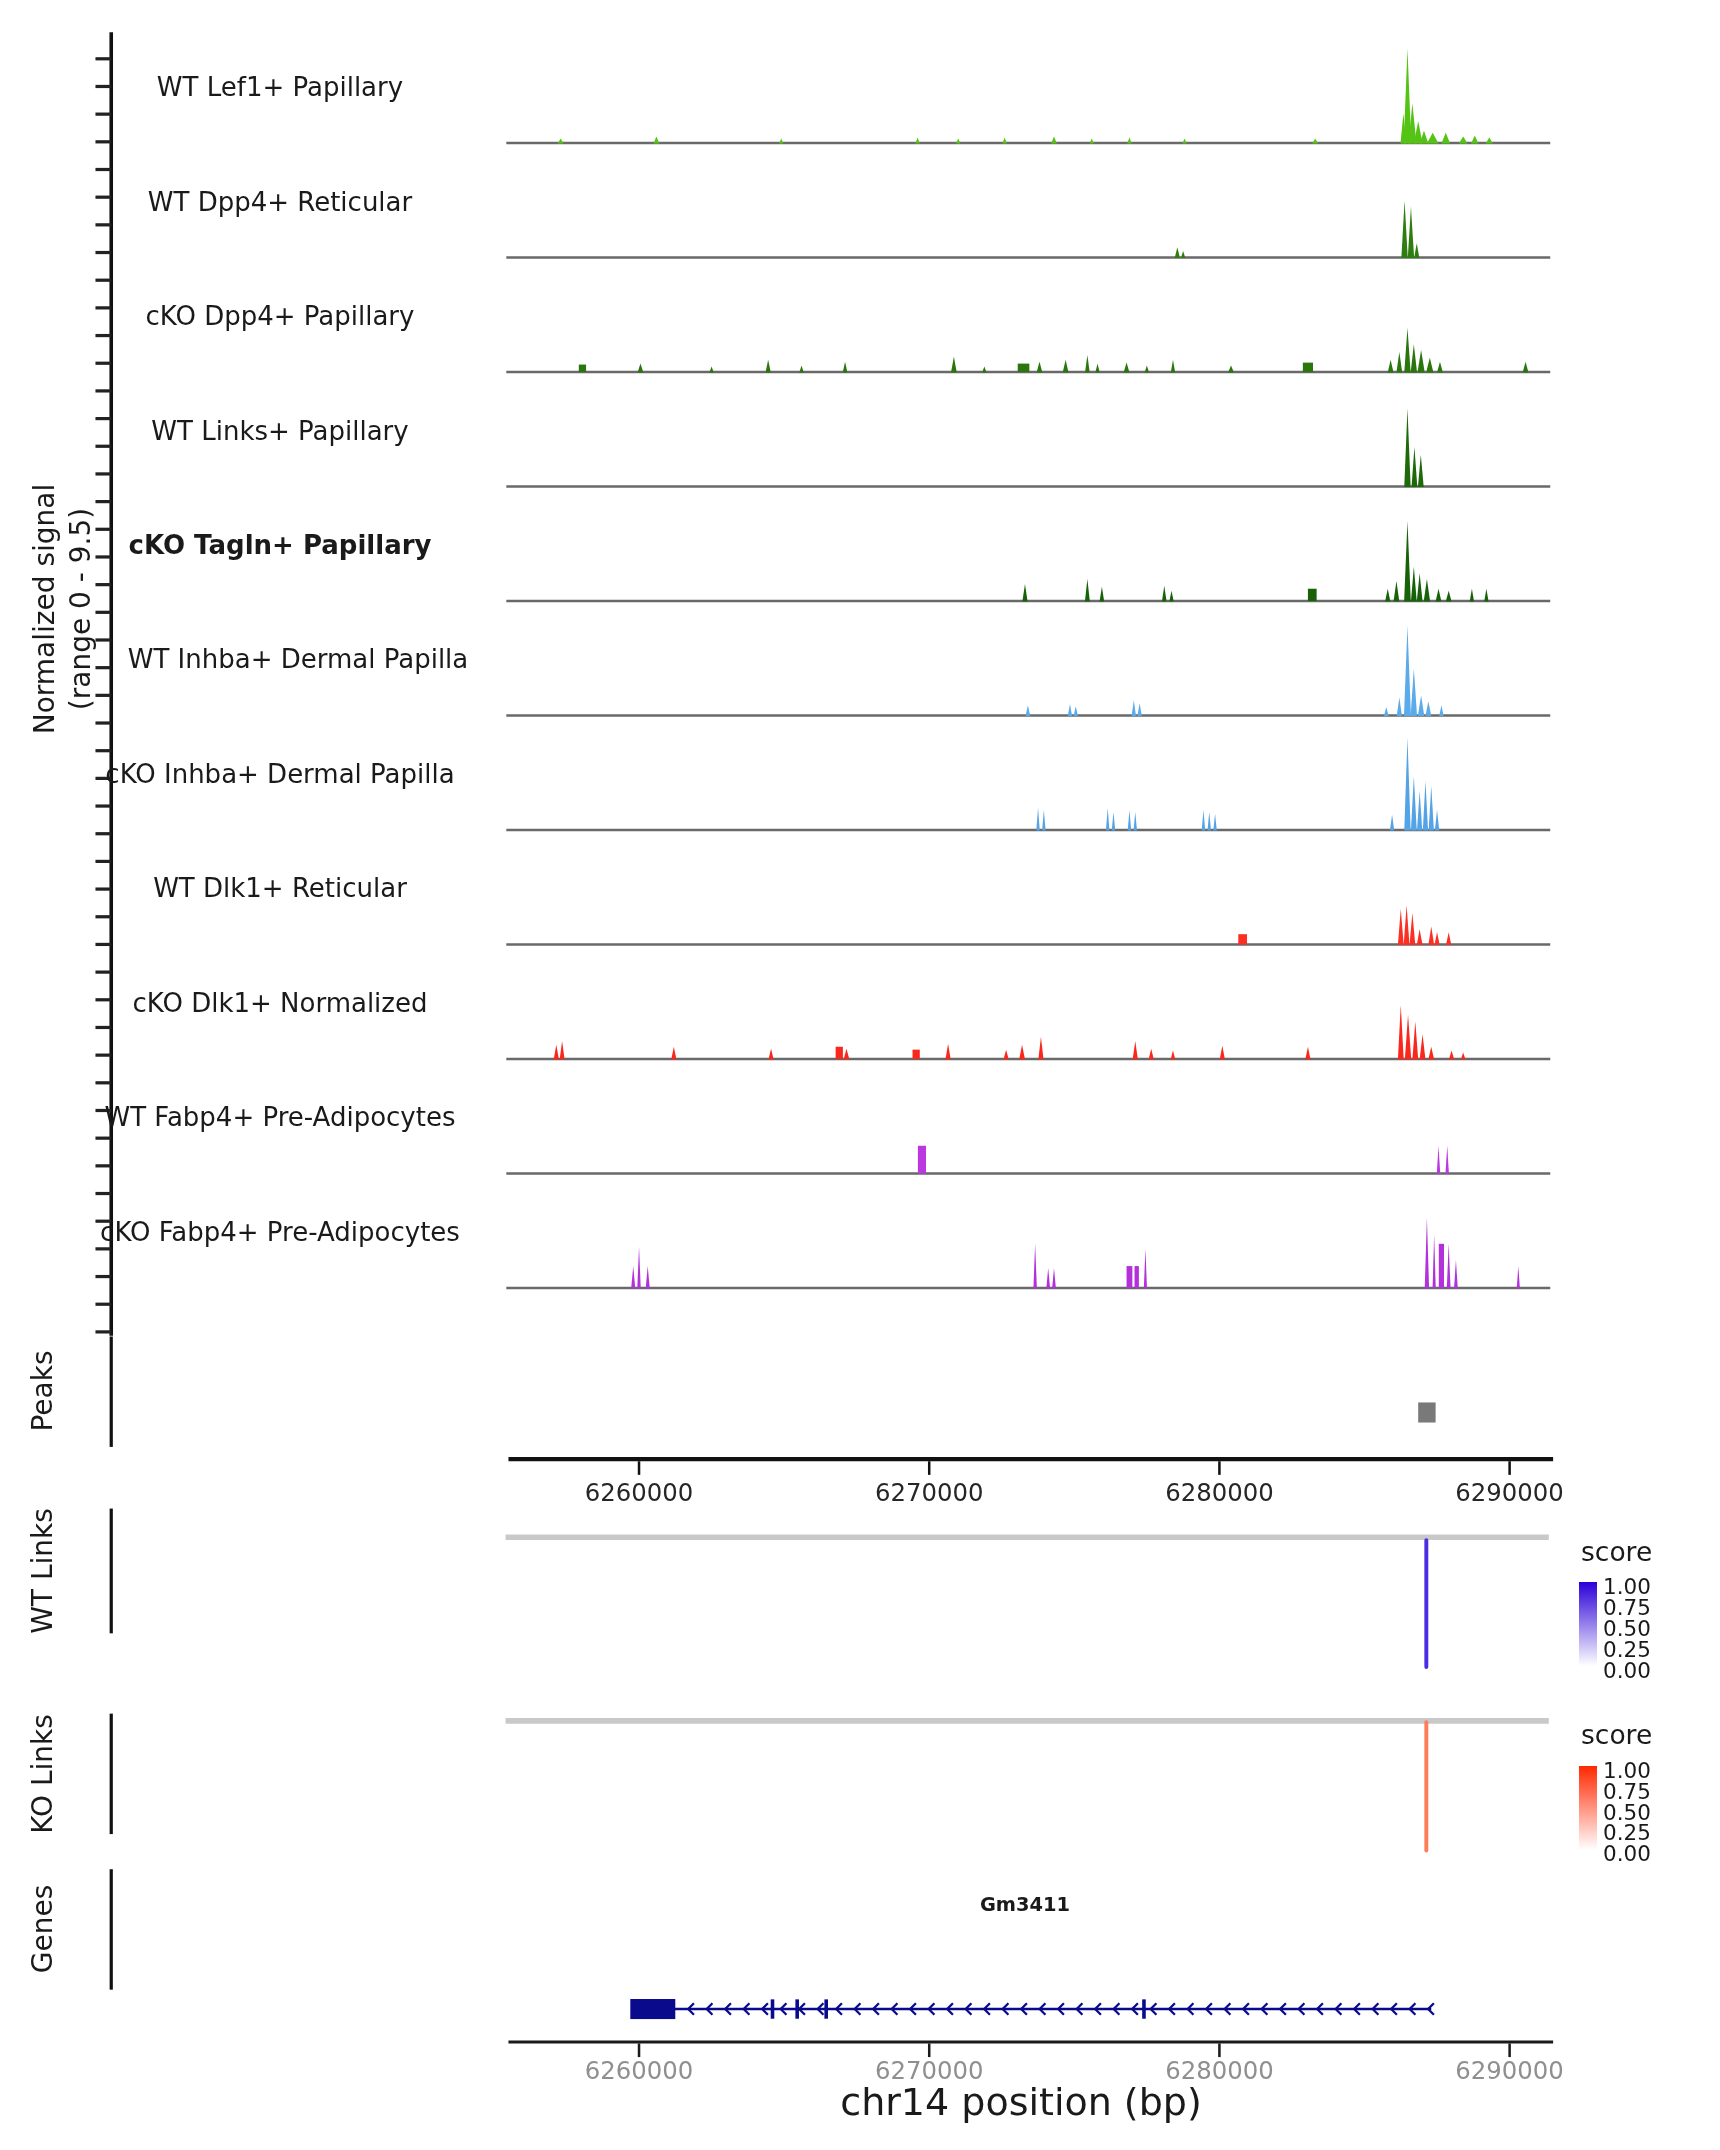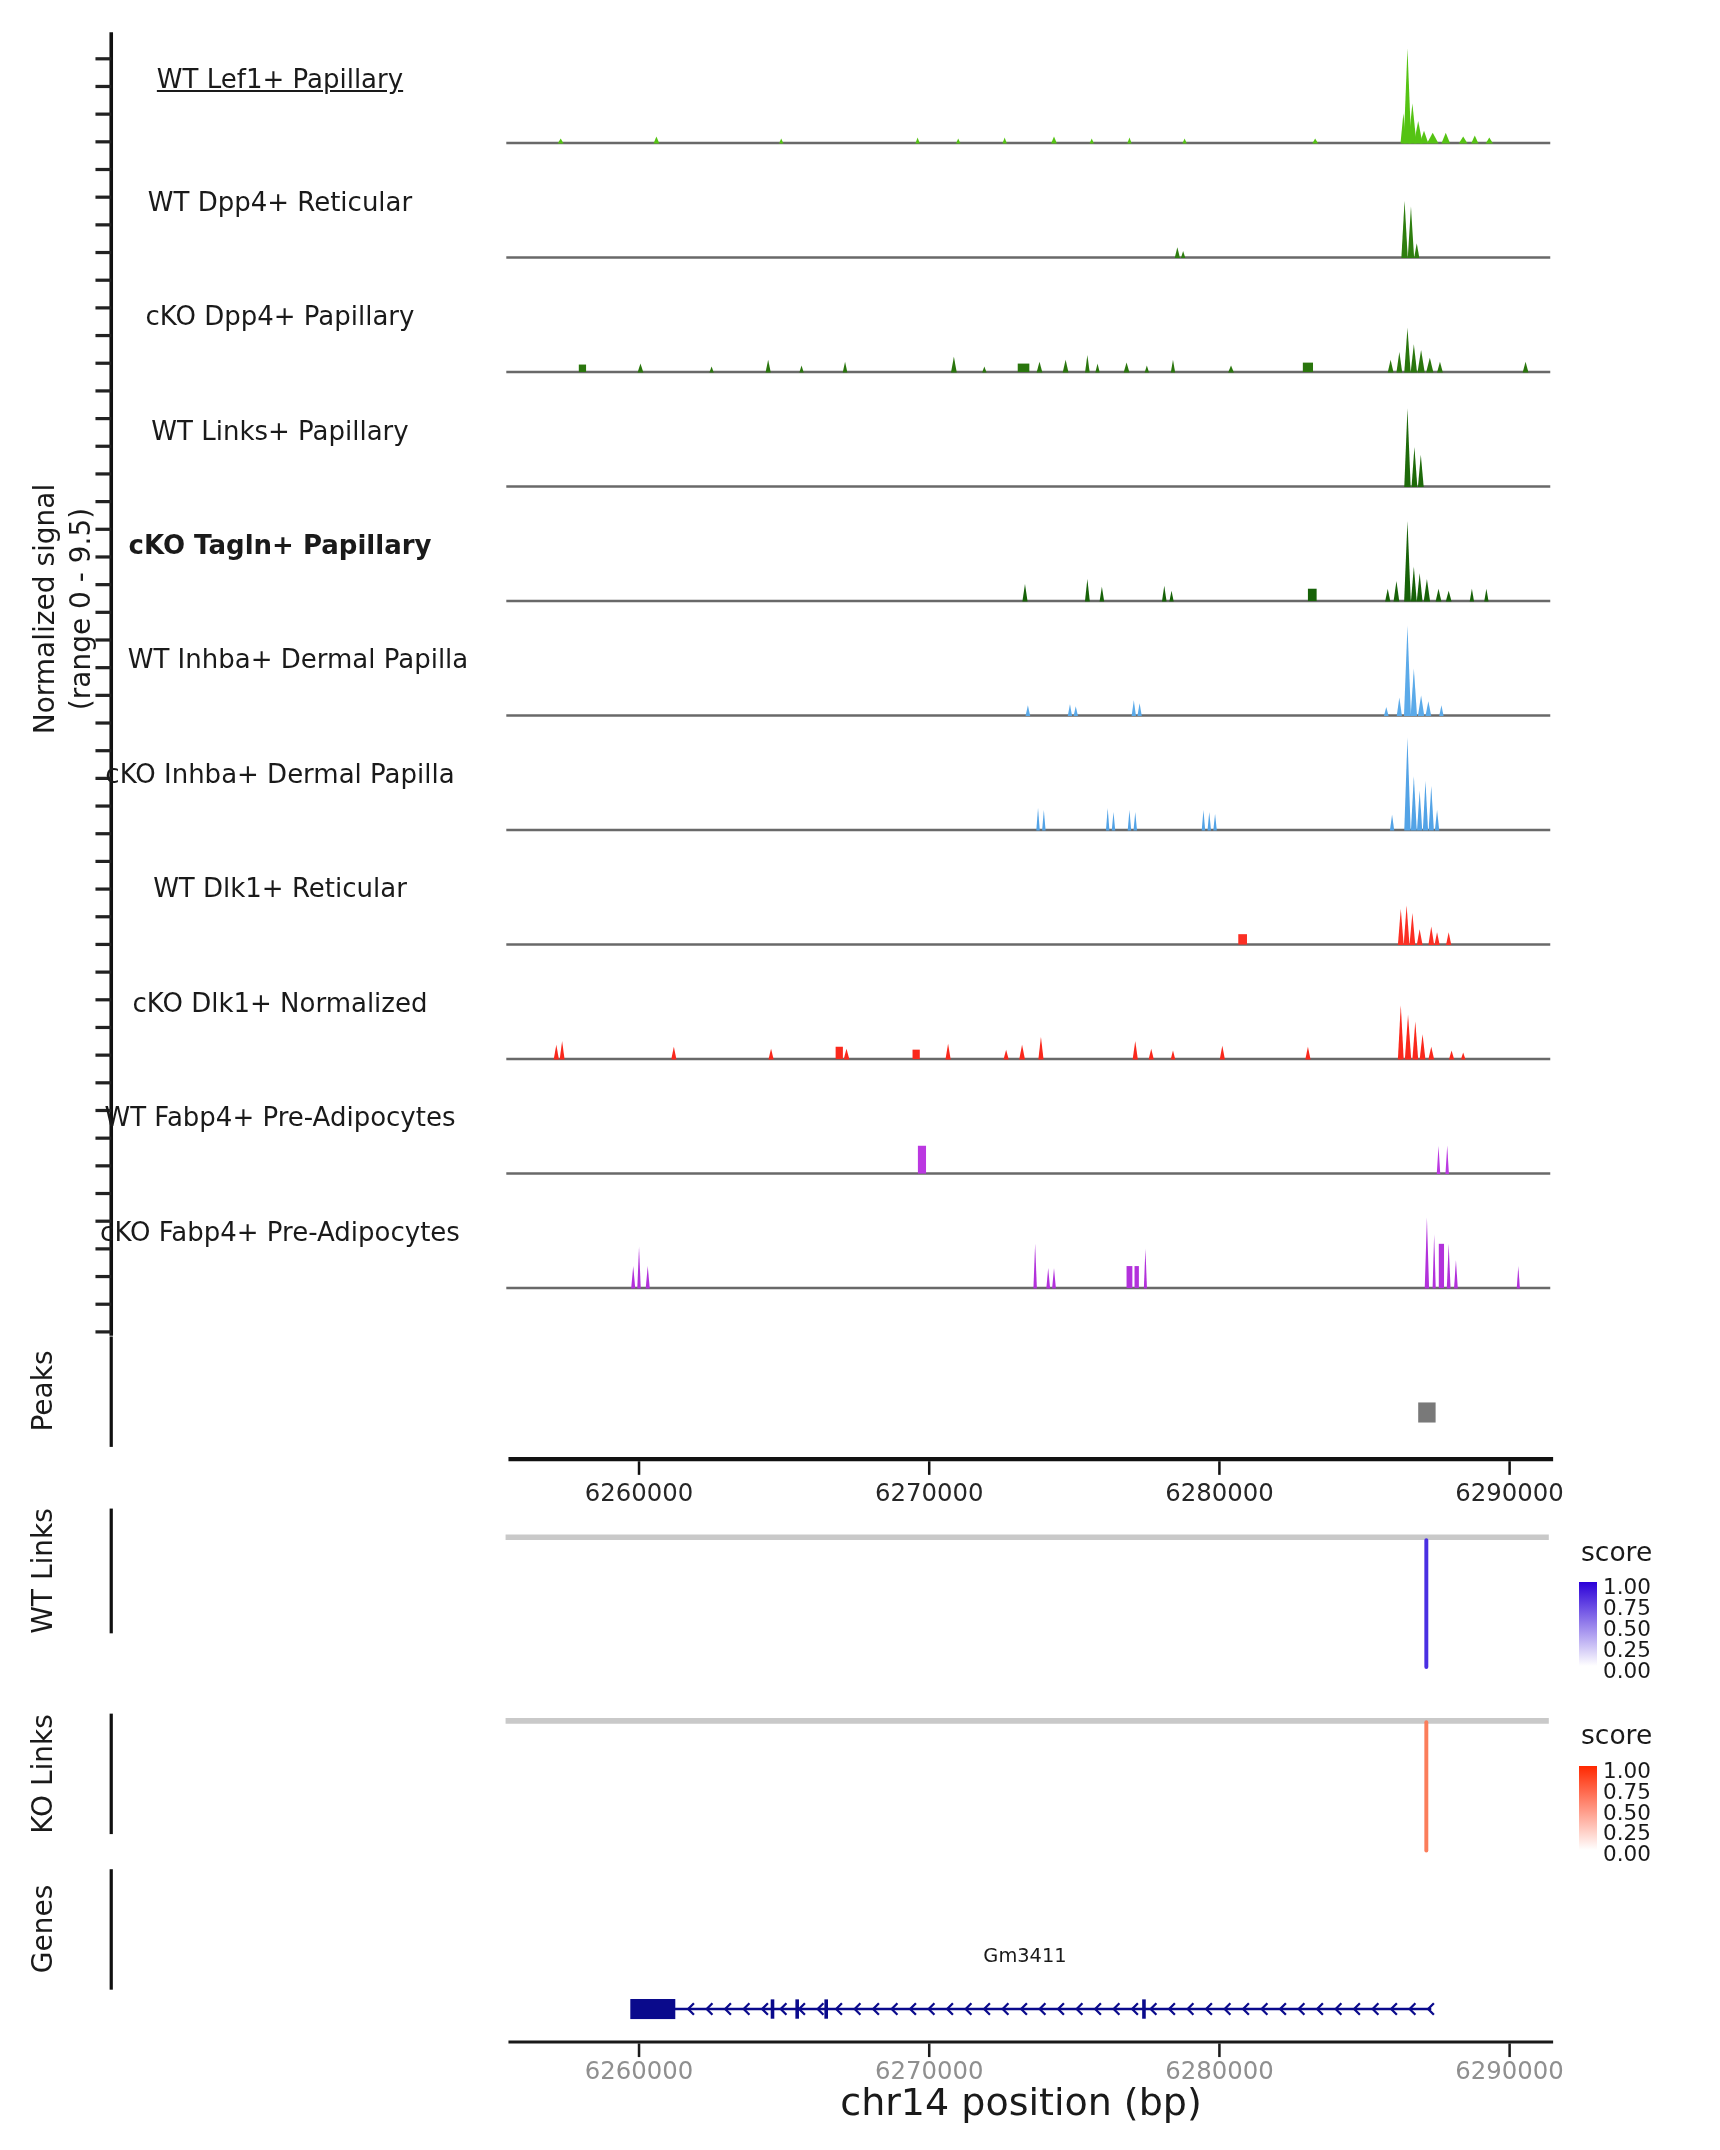--- a/index.html
+++ b/index.html
@@ -329,25 +329,25 @@
   <div>
     <div class="abslbl legend-title" style="left:1581px;top:1719px;">score</div>
     <div class="legend-bar" id="ko-legend-bar" style="left: 1579px; top: 1766px; background: linear-gradient(rgb(255, 40, 0), rgb(255, 255, 255));"></div>
     <div class="abslbl legend-num" style="left:1603px;top:1770px;">1.00</div>
     <div class="abslbl legend-num" style="left:1603px;top:1791px;">0.75</div>
     <div class="abslbl legend-num" style="left:1603px;top:1812px;">0.50</div>
     <div class="abslbl legend-num" style="left:1603px;top:1832px;">0.25</div>
     <div class="abslbl legend-num" style="left:1603px;top:1853px;">0.00</div>
   </div>
 
-  <div class="abslbl genename" style="left:1025px;top:1944px;">Gm3411</div>
+  <div class="abslbl genename" style="left:1025px;top:1893px;font-weight:bold;">Gm3411</div>
 
   <div class="abslbl xlabel" style="left:1021px;top:2080px;">chr14 position (bp)</div>
 
-<div class="abslbl tracklab" style="left: 280px; top: 64px; text-decoration: underline;">WT Lef1+ Papillary</div>
+<div class="abslbl tracklab" style="left: 280px; top: 72px;">WT Lef1+ Papillary</div>
     <div class="abslbl tracklab" style="left: 280px; top: 187px;">WT Dpp4+ Reticular</div>
     <div class="abslbl tracklab" style="left: 280px; top: 301px;">cKO Dpp4+ Papillary</div>
     <div class="abslbl tracklab" style="left: 280px; top: 416px;">WT Links+ Papillary</div>
     <div class="abslbl tracklab" style="left: 280px; top: 530px; font-weight: bold;">cKO Tagln+ Papillary</div>
     <div class="abslbl tracklab" style="left: 280px; top: 644px; padding-left: 36px;">WT Inhba+ Dermal Papilla</div>
     <div class="abslbl tracklab" style="left: 280px; top: 759px;">cKO Inhba+ Dermal Papilla</div>
     <div class="abslbl tracklab" style="left: 280px; top: 873px; text-align: right;">WT Dlk1+ Reticular</div>
     <div class="abslbl tracklab" style="left: 280px; top: 988px;">cKO Dlk1+ Normalized</div>
     <div class="abslbl tracklab" style="left: 280px; top: 1102px;">WT Fabp4+ Pre-Adipocytes</div>
     <div class="abslbl tracklab" style="left: 280px; top: 1217px;">cKO Fabp4+ Pre-Adipocytes</div>

